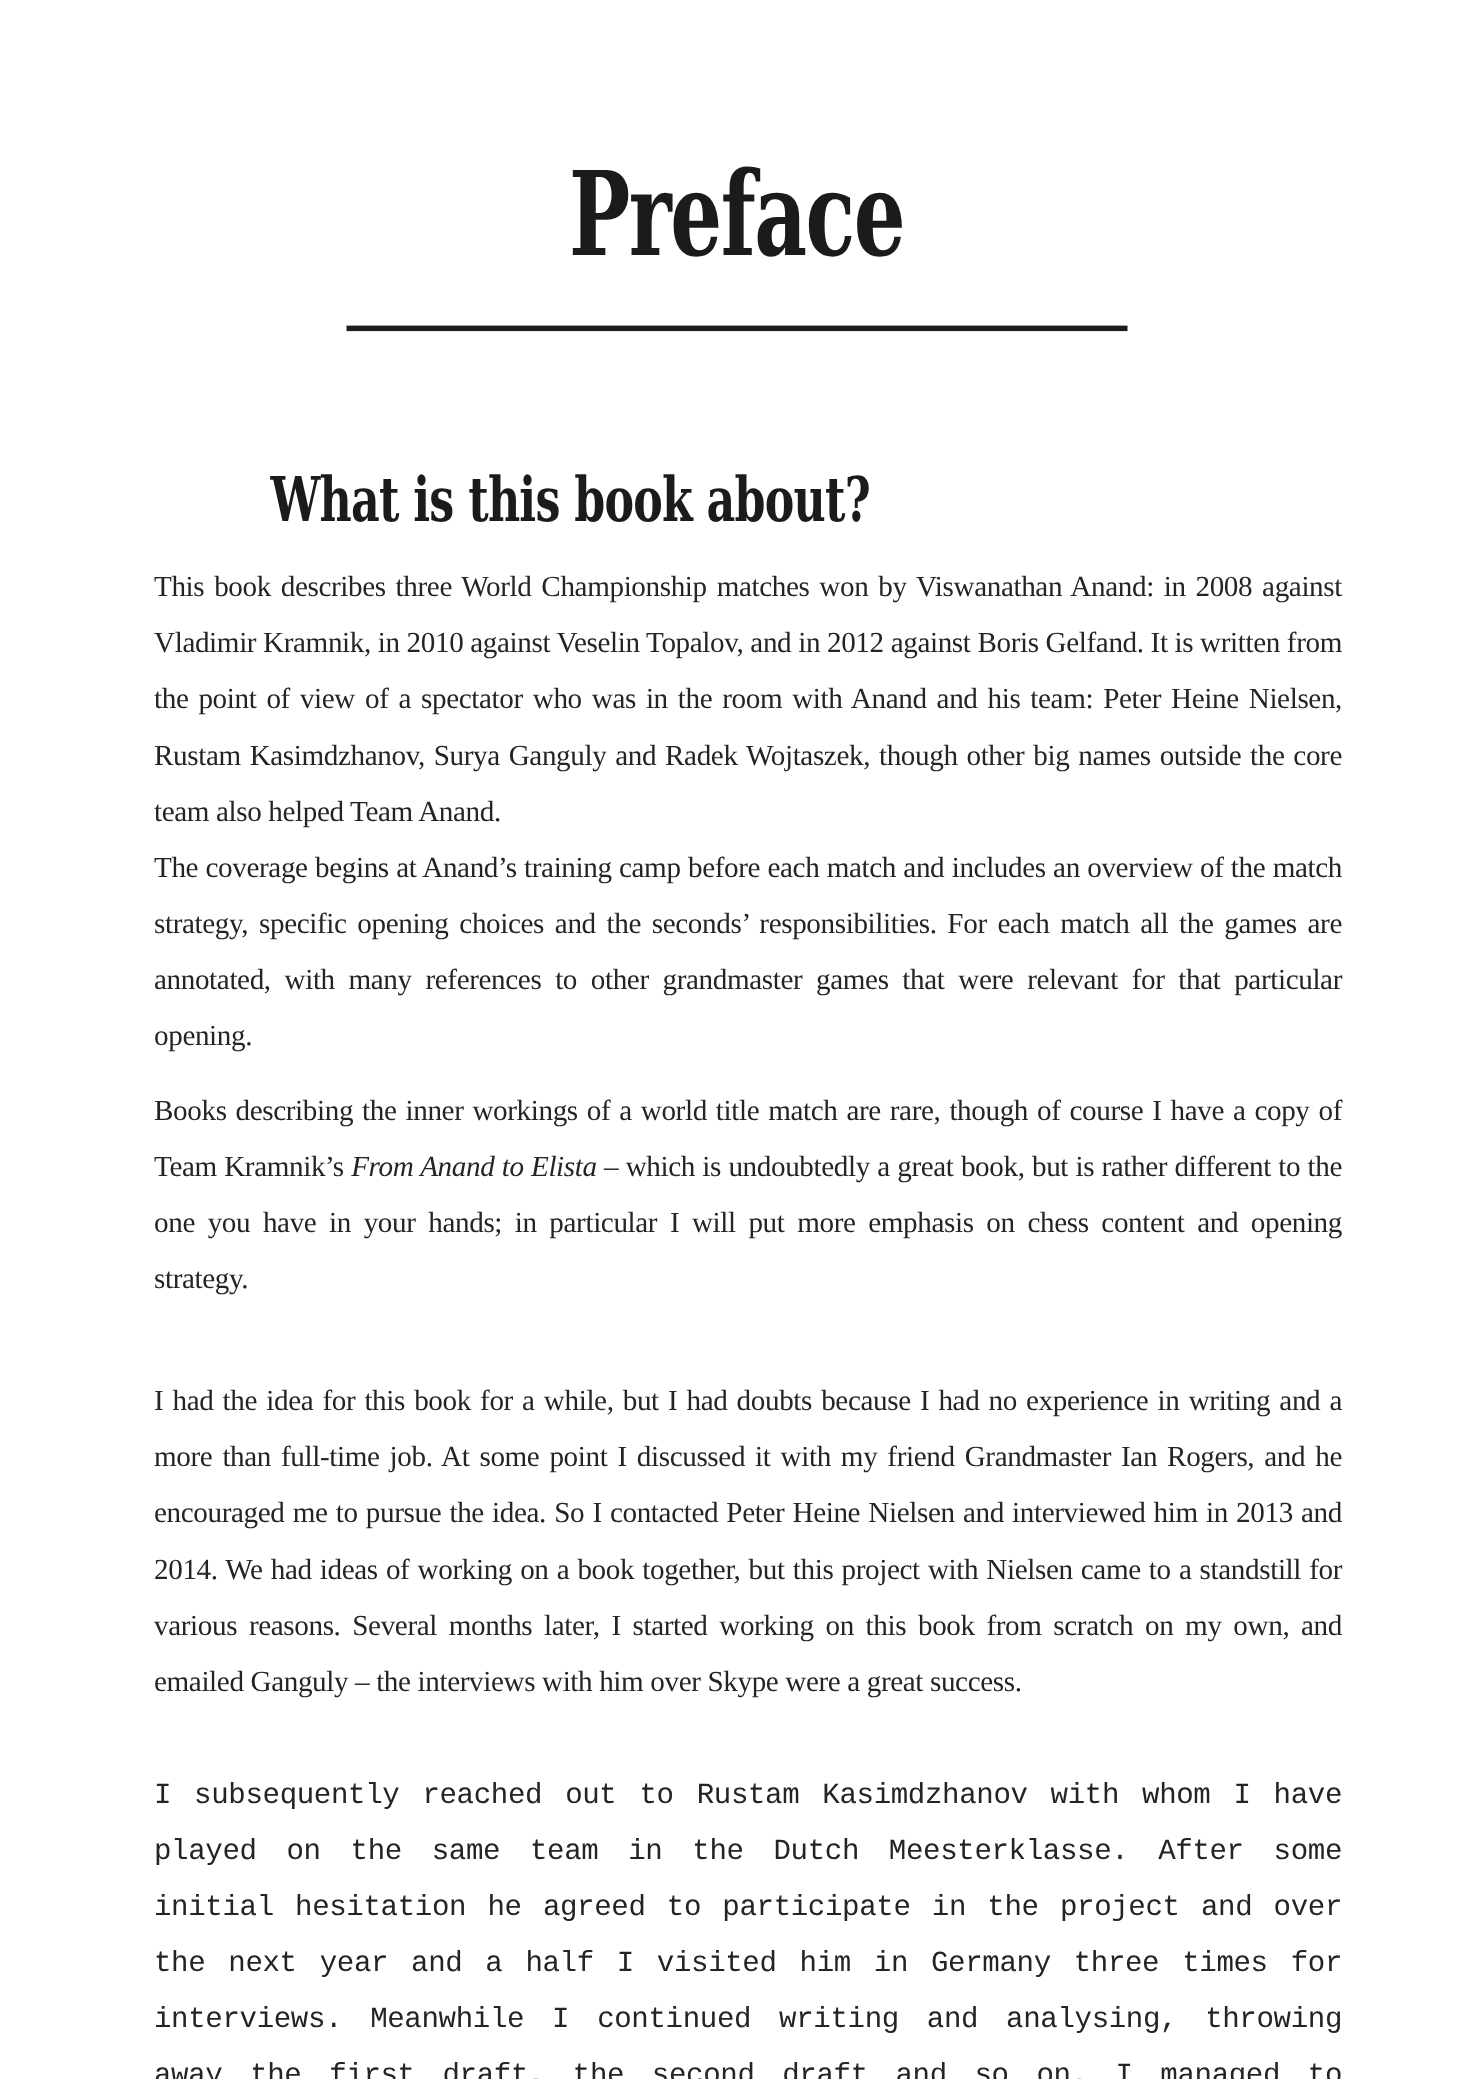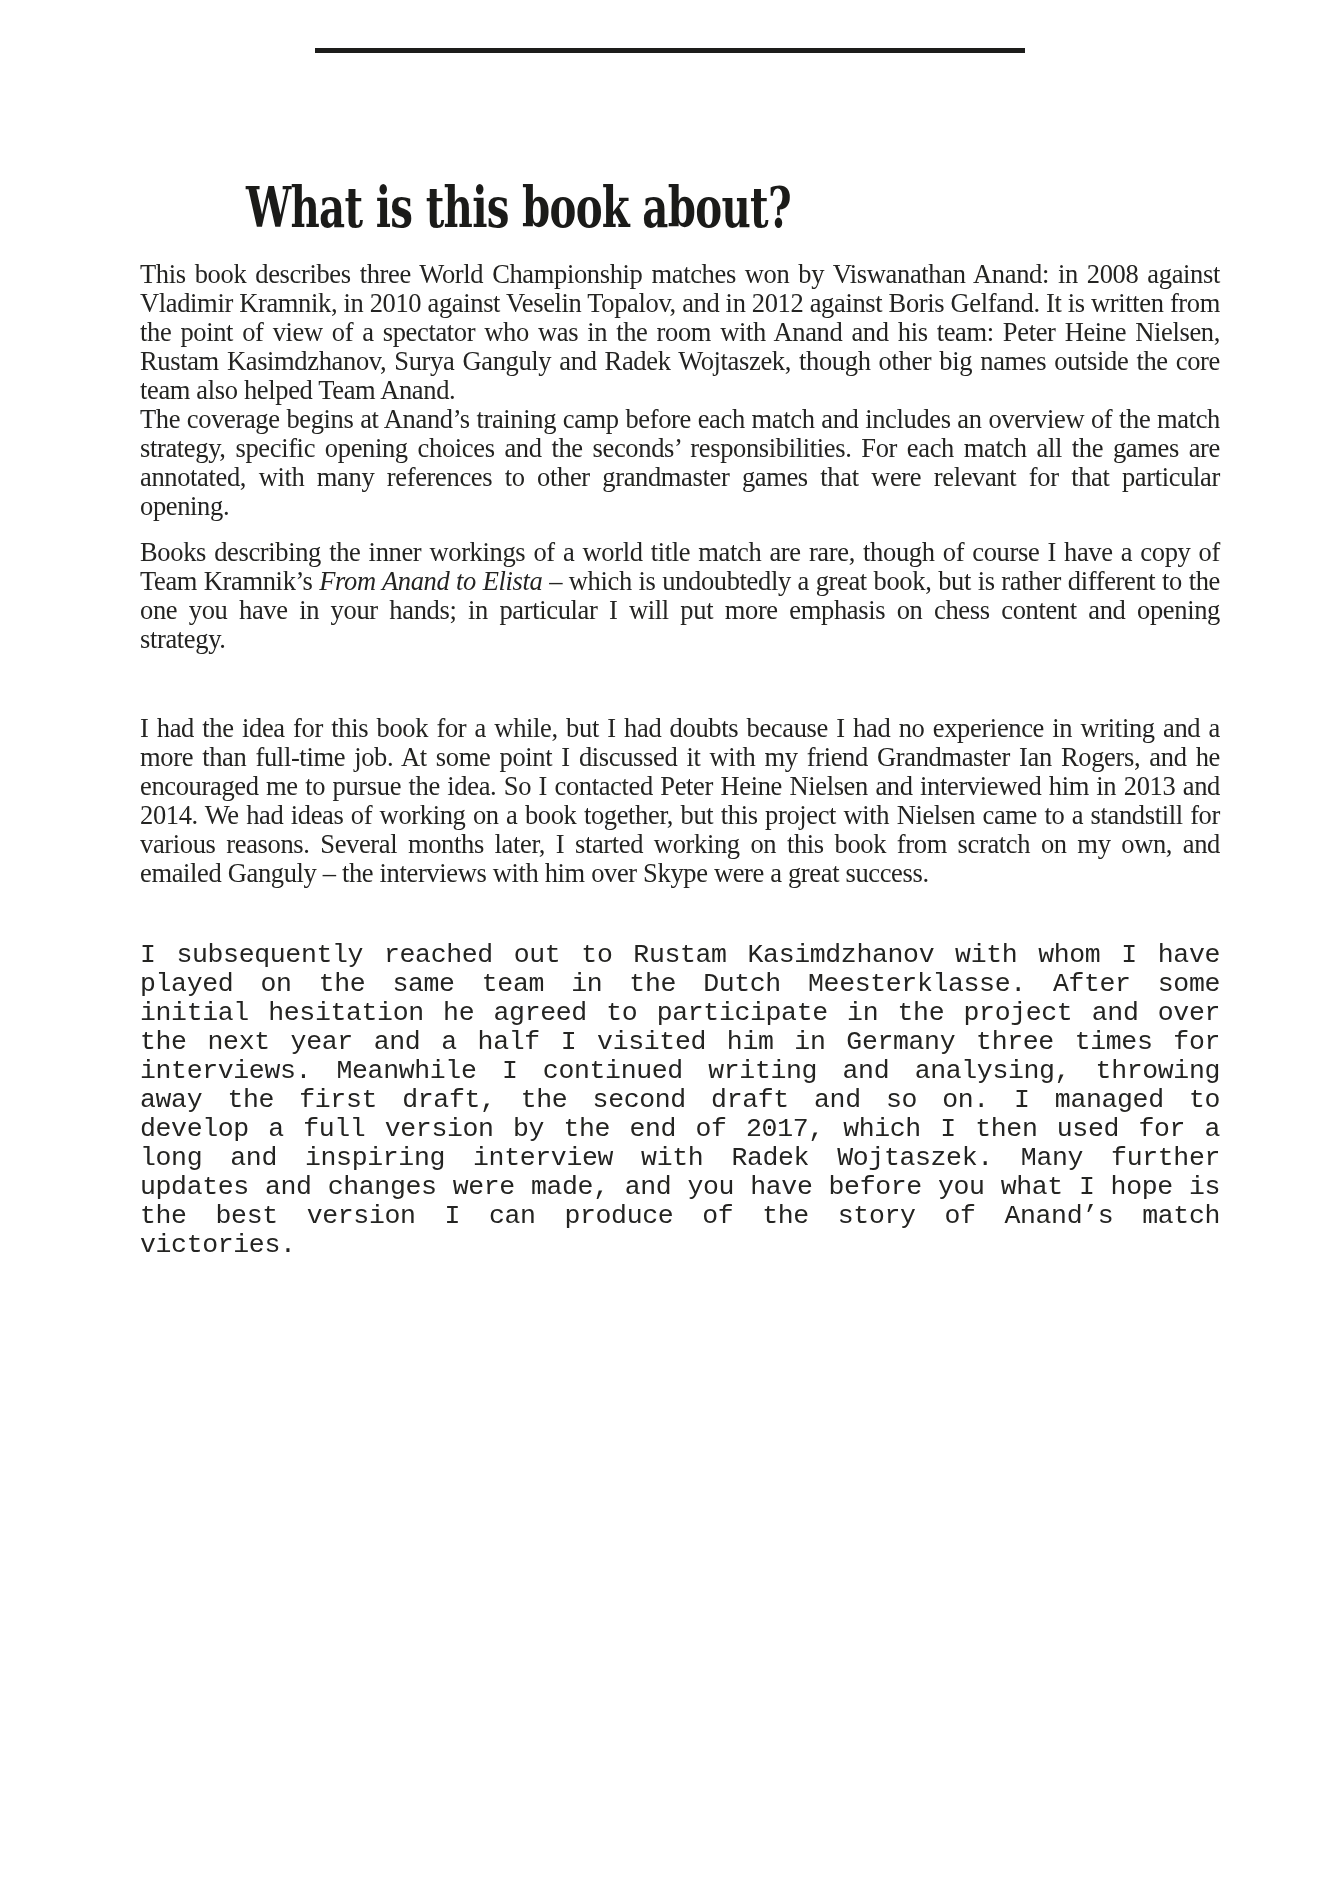--- a/index.html
+++ b/index.html
@@ -57,37 +57,38 @@
     letter-spacing: -1px;
     transform: scaleX(0.72);
     transform-origin: 50% 50%;
     color: #1b1b19;
   }
   .h-about { margin-top: 126px; }
   .h-why   { margin-top: 39px;  }
   .para {
     margin: 0;
     font-size: 26.5px;
-    line-height: 29px;
+    line-height: 51px;
     letter-spacing: -0.35px;
     text-align: justify;
     color: #242422;
   }
   .p1 { margin-top: 25px; }
   .p2 { }
   .p3 { margin-top: 17px; }
   .p4 { margin-top: 60px; }
   .p5 { margin-top: 53px; font-family: Liberation Mono, monospace; }
   .book-title { font-style: italic; }
 </style>
 </head>
 <body>
 
 <div class="page">
 
+  <h1 class="doc-title"><span class="t">Preface</span></h1>
 
   <div class="rule"></div>
 
   <div class="content">
 
     <h2 class="sec-h h-about"><span class="h">What is this book about?</span></h2>
 
     <p class="para p1">This book describes three World Championship matches won by Viswanathan Anand: in 2008 against Vladimir Kramnik, in 2010 against Veselin Topalov, and in 2012 against Boris Gelfand. It is written from the point of view of a spectator who was in the room with Anand and his team: Peter Heine Nielsen, Rustam Kasimdzhanov, Surya Ganguly and Radek Wojtaszek, though other big names outside the core team also helped Team Anand.</p>
 
     <p class="para p2">The coverage begins at Anand’s training camp before each match and includes an overview of the match strategy, specific opening choices and the seconds’ responsibilities. For each match all the games are annotated, with many references to other grandmaster games that were relevant for that particular opening.</p>

